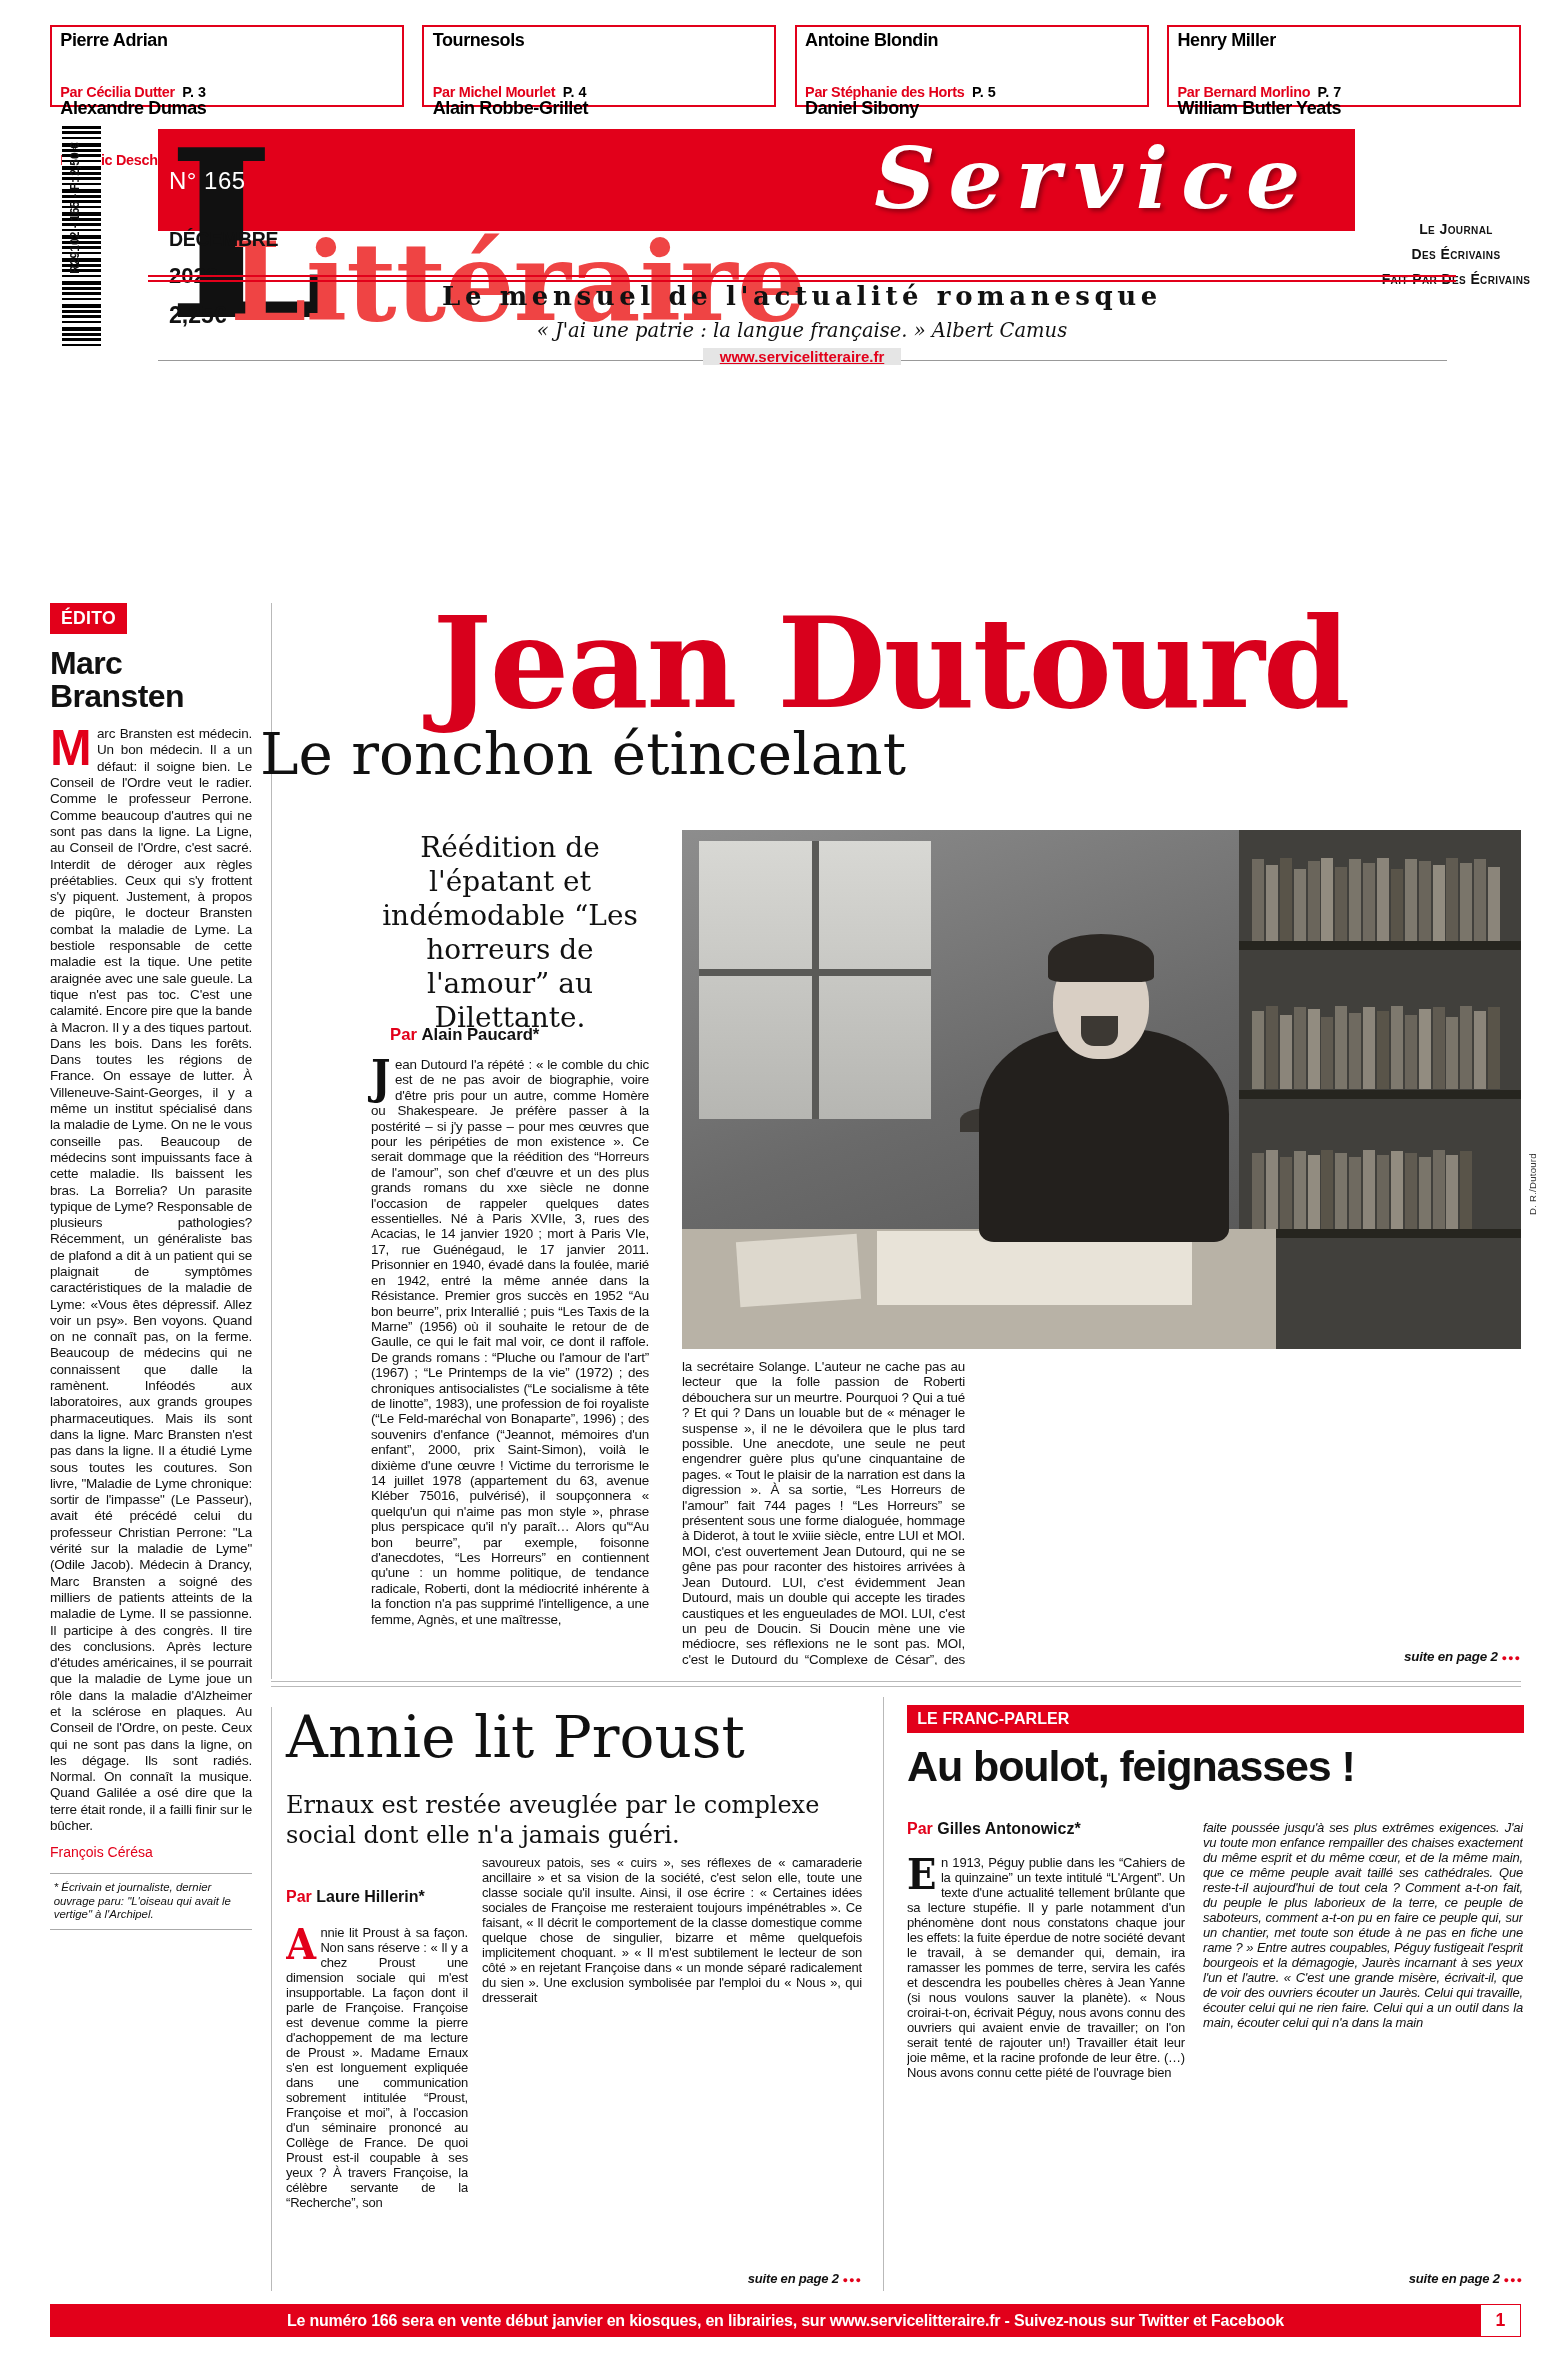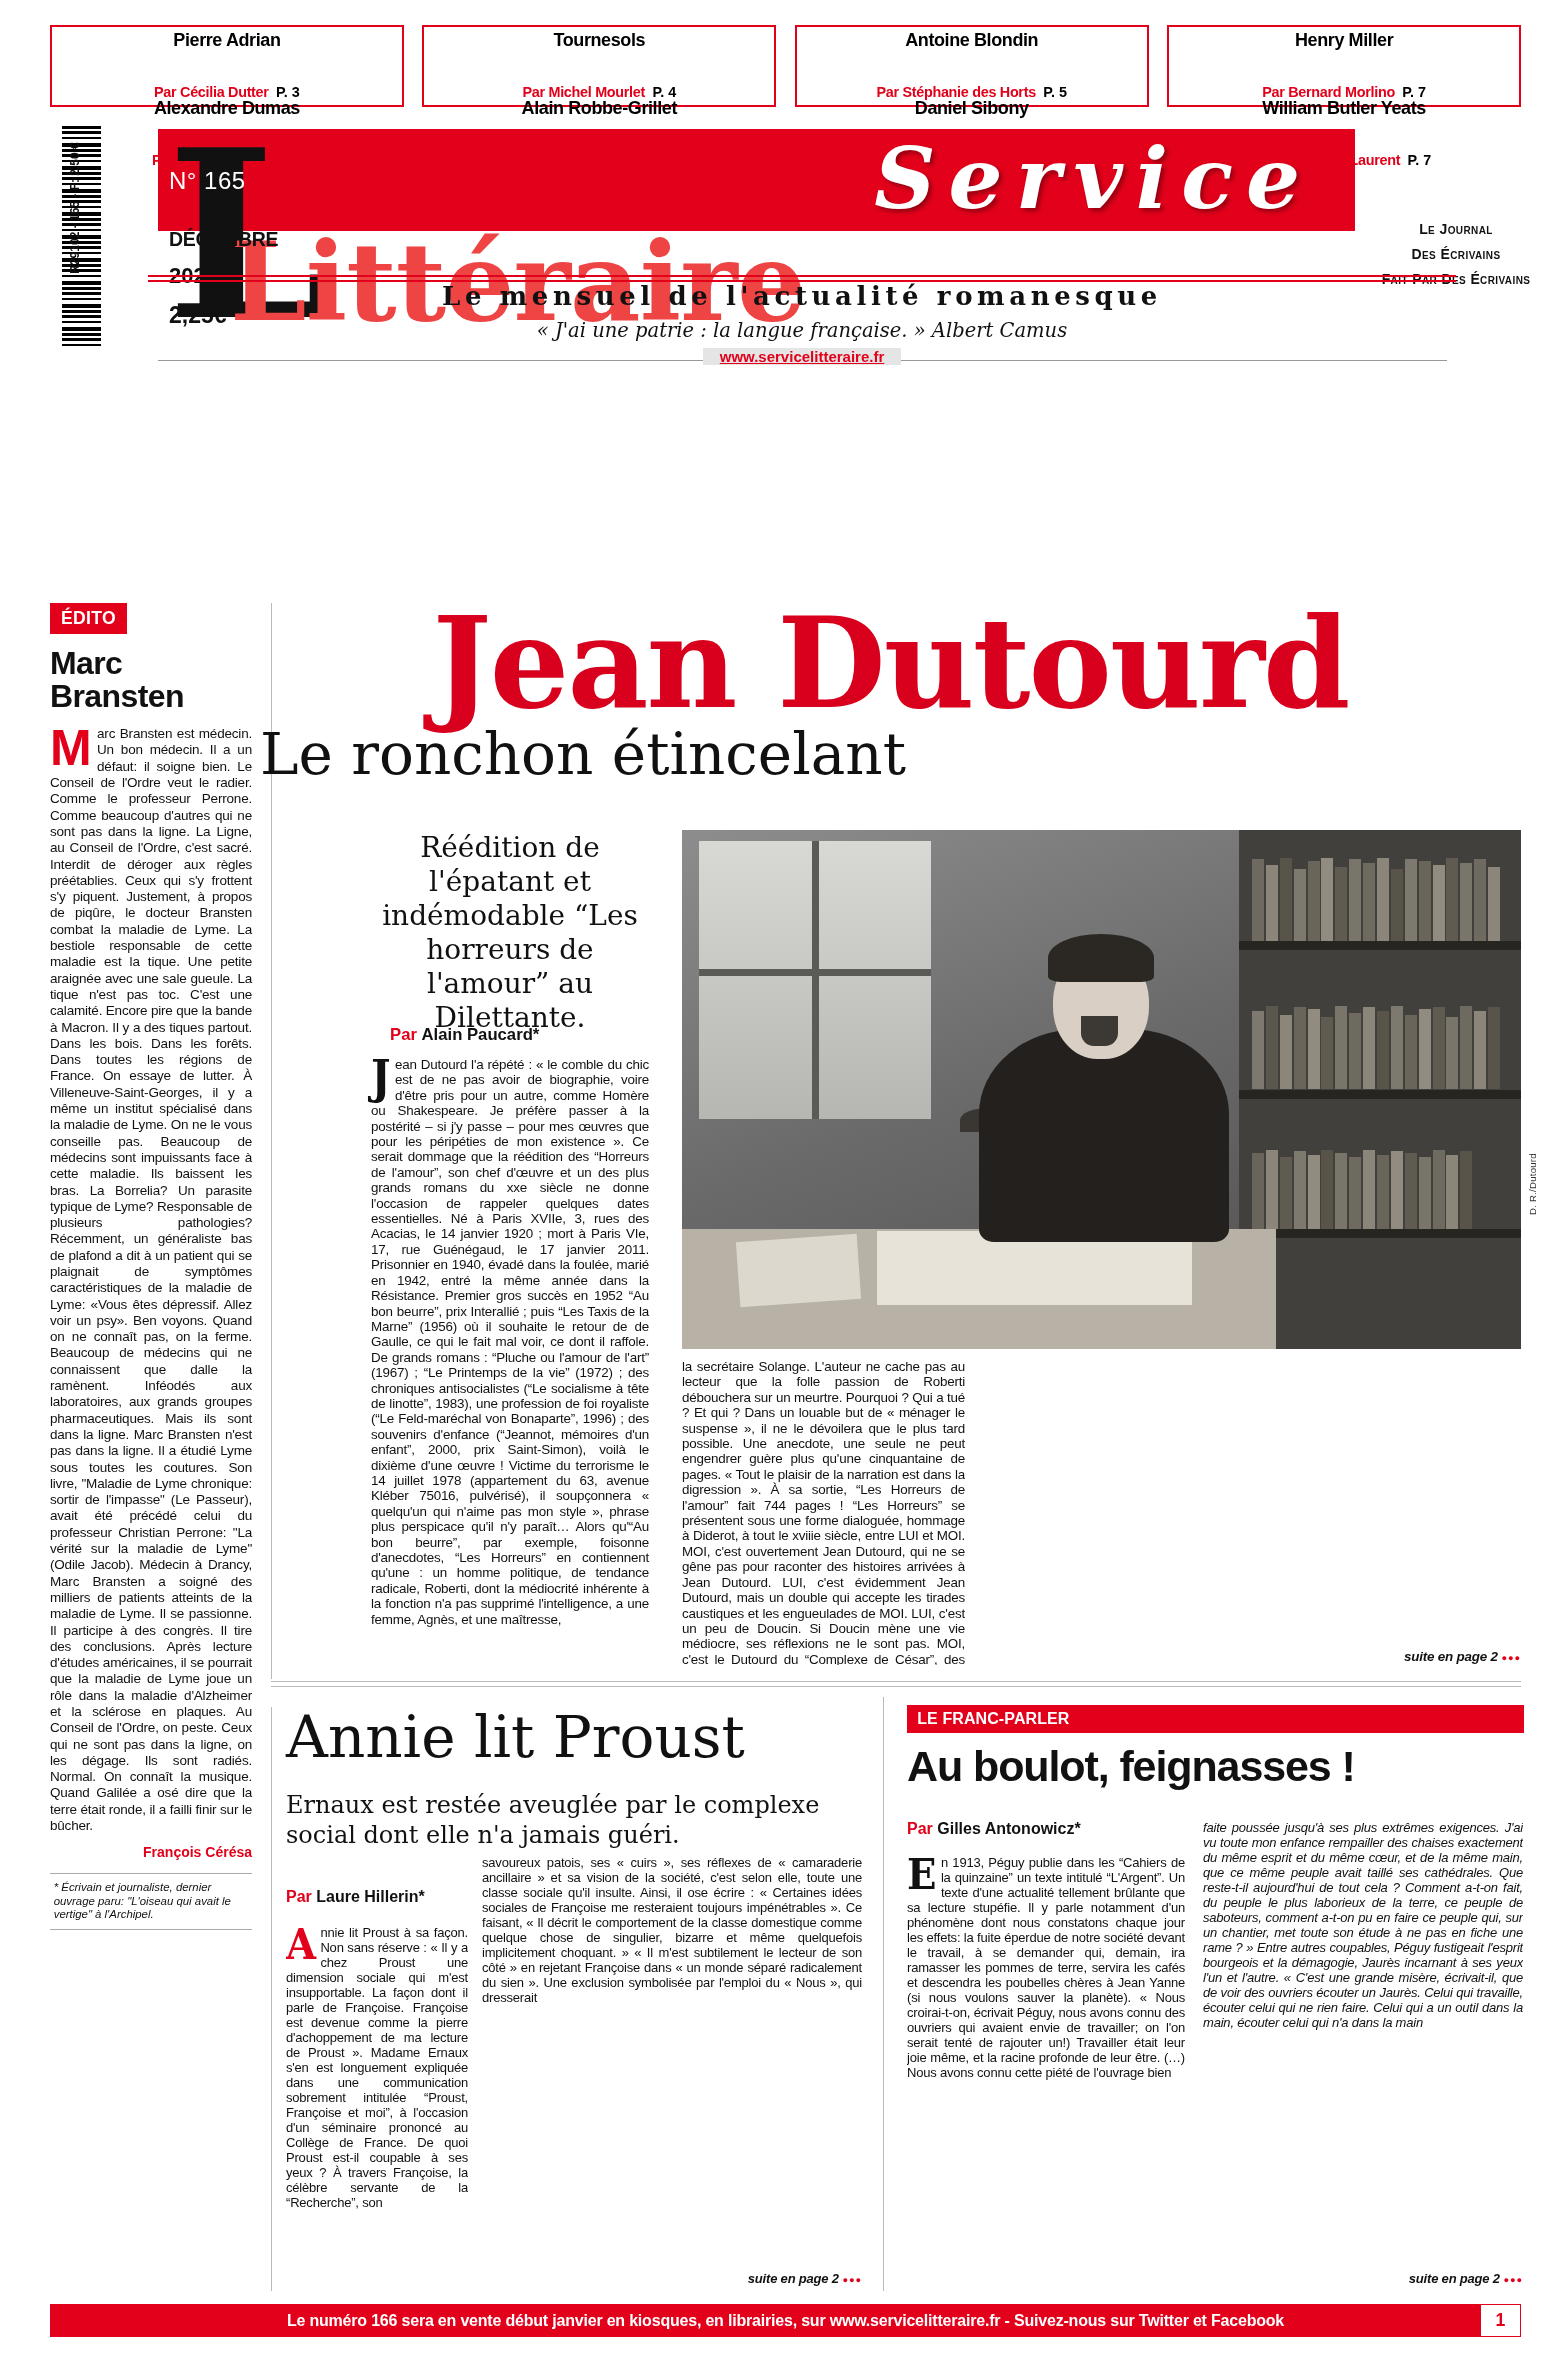--- a/index.html
+++ b/index.html
@@ -12,21 +12,21 @@
 
   
   .teaser-strip{
     position:absolute;left:50px;top:25px;width:1471px;height:82px;
     display:flex;gap:18.6px;
   }
   .teaser-box{
     flex:1;border:2.3px solid #E2001A;padding:3.7px 8.3px 2.8px 8.3px;
     box-sizing:border-box;display:flex;flex-direction:column;justify-content:space-between;
   }
-  .teaser-row{display:flex;align-items:baseline;justify-content:center;line-height:1;}
+  .teaser-row{display:flex;align-items:baseline;justify-content:flex-start;line-height:1;}
   .teaser-title{
     font-weight:bold;font-size:18px;color:#000;letter-spacing:-0.4px;
     font-stretch:condensed;white-space:nowrap;
   }
   .teaser-by{
     font-weight:bold;font-size:14.4px;color:#E2001A;letter-spacing:-0.3px;white-space:nowrap;margin-top:36px;
   }
   .teaser-page{font-weight:bold;font-size:14.4px;color:#000;white-space:nowrap;padding-left:7.4px;}
 
   
@@ -117,21 +117,21 @@
   }
   .edito-body{
     margin-top:13px;font-size:13.5px;line-height:16.3px;color:#111;text-align:justify;
     letter-spacing:-0.2px;font-stretch:condensed;
   }
   .edito-body .dropcap{
     float:left;font-size:50px;line-height:41px;font-weight:bold;color:#E2001A;
     padding:1.9px 5.6px 0 0;
   }
   .edito-sign{
-    margin-top:9.3px;text-align:right;font-weight:bold;font-size:14px;color:#E2001A;
+    margin-top:9.3px;font-weight:normal;font-size:14px;color:#E2001A;
   }
   .edito-note{
     margin-top:13px;border-top:0.9px solid #aaa;border-bottom:0.9px solid #aaa;
     padding:7.4px 3.7px;font-size:11.4px;line-height:13.5px;font-style:italic;color:#111;
   }
 
   
   .head-dutourd{
     position:absolute;left:260px;top:601px;width:1261px;text-align:center;
     font-family:"DejaVu Serif",serif;font-weight:bold;color:#D8001C;

